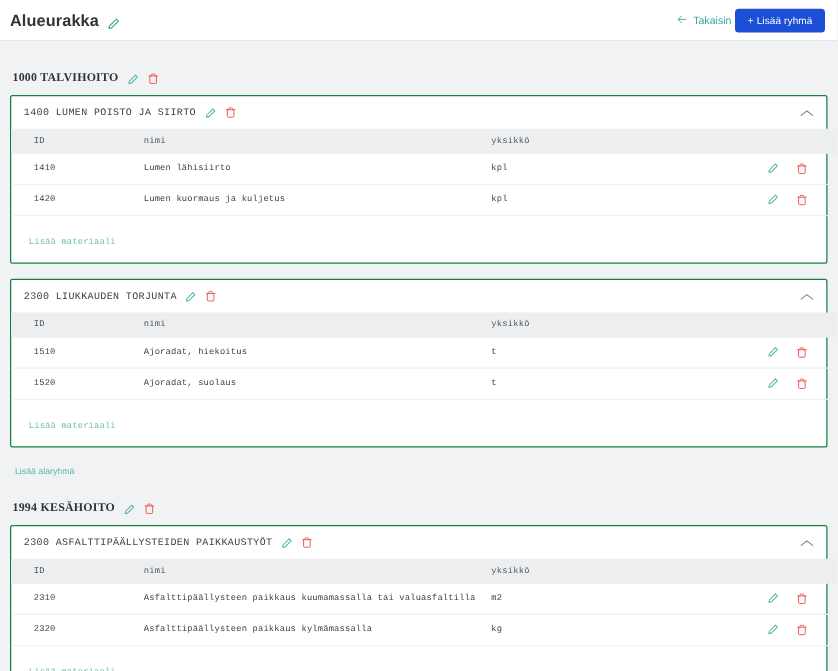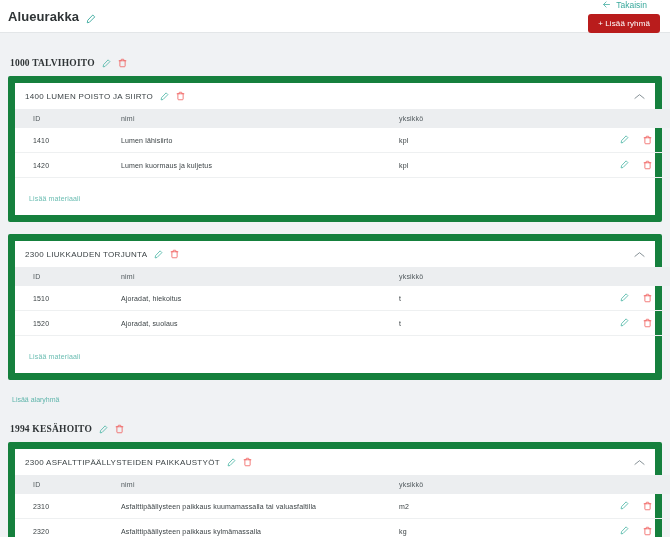--- a/index.html
+++ b/index.html
@@ -21,28 +21,28 @@
     padding: 0 10px 0 8px;
     border-bottom: 1px solid #e3e6e8;
   }
   .header-title {
     font-size: 13px;
     font-weight: bold;
     color: #2f3436;
     letter-spacing: .1px;
   }
   .header-left { display: flex; align-items: flex-end; gap: 7px; }
-  .header-right { margin-left: auto; display: flex; align-items: center; gap: 3px; flex-direction: column; }
+  .header-right { margin-left: auto; display: flex; align-items: center; gap: 3px; }
 
   .back-link {
     display: flex; align-items: center; gap: 4px;
     color: #3aa99c; font-size: 8.5px; cursor: pointer;
   }
   .btn-primary {
-    background: #b91c1c;
+    background: #1d4ed8;
     color: #ffffff;
     font-size: 8px;
     padding: 5px 10px;
     border-radius: 3px;
     border: none;
     cursor: pointer;
     white-space: nowrap;
     letter-spacing: .1px;
   }
 
@@ -55,23 +55,24 @@
     display: flex; align-items: center; gap: 7px;
     padding: 8px 2px 8px 2px;
     font-family: Liberation Serif, serif;
   }
   .group-title {
     font-size: 9.5px; font-weight: bold; color: #2f3436; letter-spacing: .2px;
   }
 
   .subgroup-card {
     background: #ffffff;
-    border: 7px solid #15803d;
+    border: 1px solid #15803d;
     border-radius: 2px;
     margin-bottom: 0;
+    font-family: Liberation Mono, monospace;
   }
   .subgroup-head {
     display: flex; align-items: center; gap: 7px;
     padding: 8px 10px 8px 10px;
   }
   .subgroup-title {
     font-size: 8px; color: #3b4245; letter-spacing: .3px;
   }
   .chevron { margin-left: auto; cursor: pointer; display:flex; }
 

